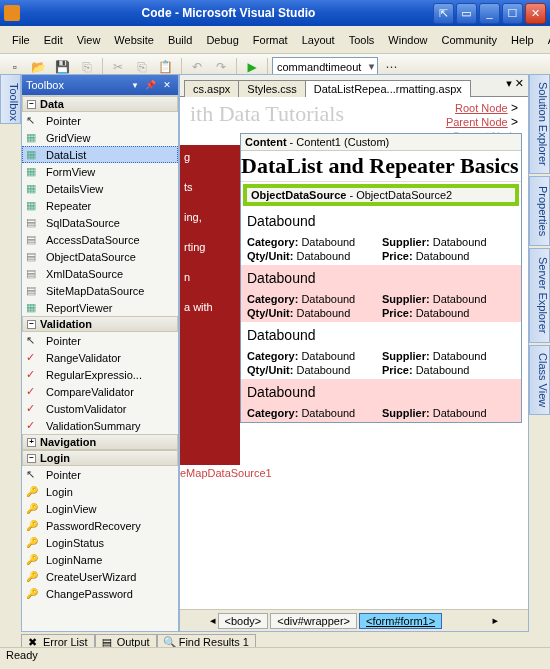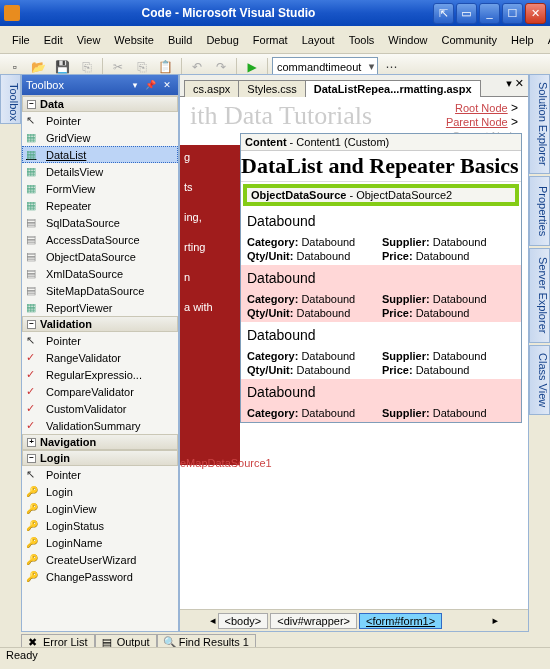--- a/index.html
+++ b/index.html
@@ -34,42 +34,42 @@
 
 
 .toolbox { position:absolute; left:21px; top:74px; width:158px; height:558px; background:#fafafa; border:1px solid #99b4d5; display:flex; flex-direction:column; }
 .toolbox-header { height:20px; background: linear-gradient(to bottom,#4a7cd4,#2a5ab8); color:white; display:flex; align-items:center; padding:0 4px; font-size:11px; }
 .toolbox-header .sp { flex:1; }
 .toolbox-header .hbtn { width:14px; height:14px; margin-left:2px; display:flex; align-items:center; justify-content:center; font-size:9px; }
 .tb-body { flex:1; overflow:hidden; background:#f5f5f2; border-top:1px solid #ccc; }
 .tb-group { background: linear-gradient(to bottom,#f0f0eb,#e0ddd0); border:1px solid #cac7b6; padding:1px 4px; display:flex; align-items:center; font-weight:bold; font-size:11px; }
 .tb-group .pm { width:9px; height:9px; border:1px solid #888; background:white; margin-right:4px; display:flex; align-items:center; justify-content:center; font-size:8px; line-height:1; }
 .tb-item { display:flex; align-items:center; padding:1px 4px 1px 4px; height:17px; font-size:11px; }
-.tb-item.sel { background:#bcd4f6; border:1px dotted #316ac5; padding:0 3px;text-decoration:underline; }
+.tb-item.sel { background:#bcd4f6; border:1px dotted #316ac5; padding:0 3px; }
 .tb-item .ico { width:16px; height:13px; margin-right:4px; display:inline-block; }
 .ico.pointer::before { content:'↖'; color:#333; }
 .ico.ctl::before { content:'▦'; color:#5a8; }
 .ico.ds::before { content:'▤'; color:#888; }
 .ico.val::before { content:'✓'; color:#c33; }
 .ico.log::before { content:'🔑'; font-size:10px; }
 
 
 .main { position:absolute; left:179px; top:74px; right:21px; height:558px; background:white; border:1px solid #99b4d5; display:flex; flex-direction:column; }
 .doctabs { height:22px; background:#f0f0eb; display:flex; align-items:flex-end; border-bottom:1px solid #888; padding-left:4px; position:relative; }
 .doctab { padding:2px 8px; background:#ece9d8; border:1px solid #888; border-bottom:none; margin-right:-1px; font-size:11px; position:relative; top:1px; }
-.doctab.active { background:white; font-weight:bold; z-index:1; }
+.doctab.active { background:white; font-weight:normal; z-index:1; }
 .doctabs .tcls { position:absolute; right:4px; top:2px; font-size:11px; }
 .designer { flex:1; background:white; overflow:hidden; position:relative; }
-.pagehead { font-size:26px; color:#ccc; padding:4px 10px; font-family: 'Trebuchet MS'; }
+.pagehead { font-size:22px; color:#ccc; padding:4px 10px; font-family: 'Trebuchet MS'; }
 .breadcrumb { position:absolute; right:10px; top:4px; text-align:right; font-size:12px; }
 .breadcrumb .lnk { color:#c9464a; text-decoration:underline; }
 .breadcrumb .cur { color:#bbb; }
 .redbox { position:absolute; left:0; top:48px; width:60px; height:320px; background:#a01c1c; color:white; padding:6px 4px; font-size:11px; overflow:hidden; }
 .redbox div { margin-bottom:18px; }
-.ods-txt { position:absolute; left:0; top:360px; color:#c44; font-size:11px;text-align:right; }
+.ods-txt { position:absolute; left:0; top:370px; color:#c44; font-size:11px;text-align:right; }
 .content-box { position:absolute; left:60px; top:36px; right:6px; border:1px solid #7f9db9; background:white; }
 .content-lbl { background:#f5f5f0; border-bottom:1px solid #ccc; padding:2px 4px; font-size:11px; }
 .content-lbl b { font-weight:bold; }
 .h1 { font-family: 'Trebuchet MS'; font-size:22px; font-weight:bold; padding: 2px 0; border-bottom:1px solid #ddd; }
 .ods-label { background:#f5f5f0; border:4px solid #84cc16; margin:2px; padding:1px 4px; font-size:11px; }
 .dl-item { padding:2px 6px; font-family:Verdana; font-size:12px; }
 .dl-item.alt { background:#ffd7d7; }
 .dl-head { font-size:14px; padding:3px 0 6px 0; }
 .dl-row { display:flex; font-size:11px; padding:1px 0; }
 .dl-row b { font-weight:bold; }
@@ -177,25 +177,25 @@
     <div class="tb-item">
         <span class="ico ctl"></span>
         <span>GridView</span>
       </div>
     <div class="tb-item sel">
         <span class="ico ctl"></span>
         <span>DataList</span>
       </div>
     <div class="tb-item">
         <span class="ico ctl"></span>
+        <span>FormView</span>
+      </div>
+    <div class="tb-item">
+        <span class="ico ctl"></span>
         <span>DetailsView</span>
-      </div>
-    <div class="tb-item">
-        <span class="ico ctl"></span>
-        <span>FormView</span>
       </div>
     <div class="tb-item">
         <span class="ico ctl"></span>
         <span>Repeater</span>
       </div>
     <div class="tb-item">
         <span class="ico ds"></span>
         <span>SqlDataSource</span>
       </div>
     <div class="tb-item">
@@ -261,20 +261,24 @@
         <span class="ico pointer"></span>
         <span>Pointer</span>
       </div>
     <div class="tb-item">
         <span class="ico log"></span>
         <span>Login</span>
       </div>
     <div class="tb-item">
         <span class="ico log"></span>
         <span>LoginView</span>
+      </div>
+    <div class="tb-item">
+        <span class="ico log"></span>
+        <span>PasswordRecovery</span>
       </div>
     <div class="tb-item">
         <span class="ico log"></span>
         <span>LoginStatus</span>
       </div>
     <div class="tb-item">
         <span class="ico log"></span>
         <span>LoginName</span>
       </div>
     <div class="tb-item">

